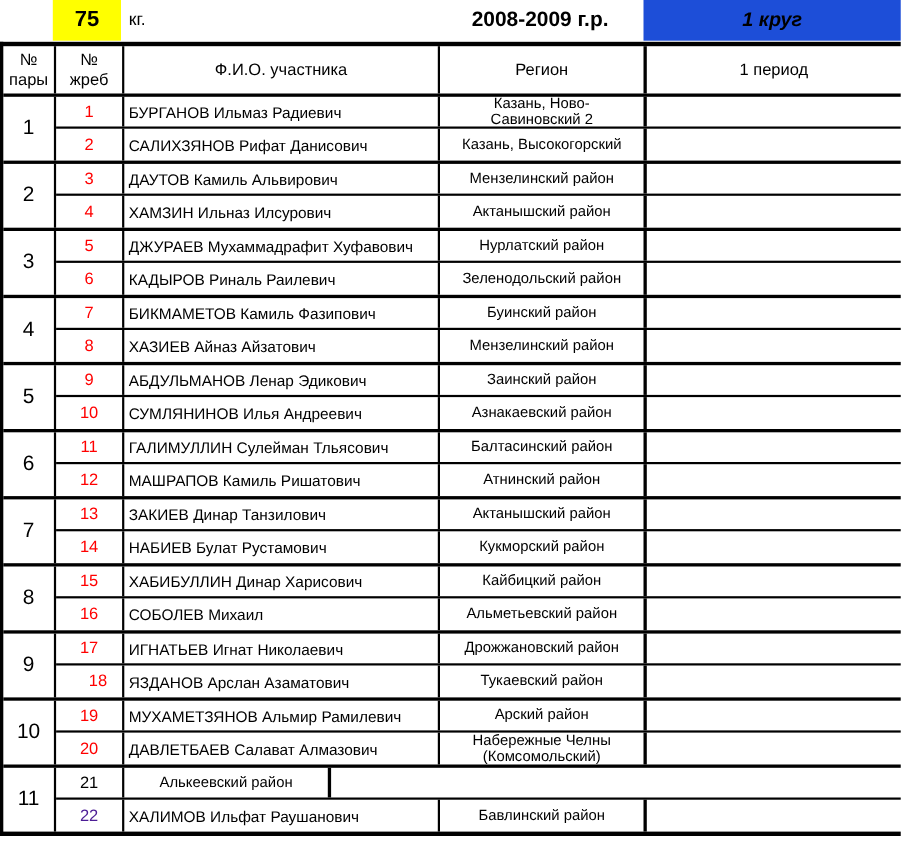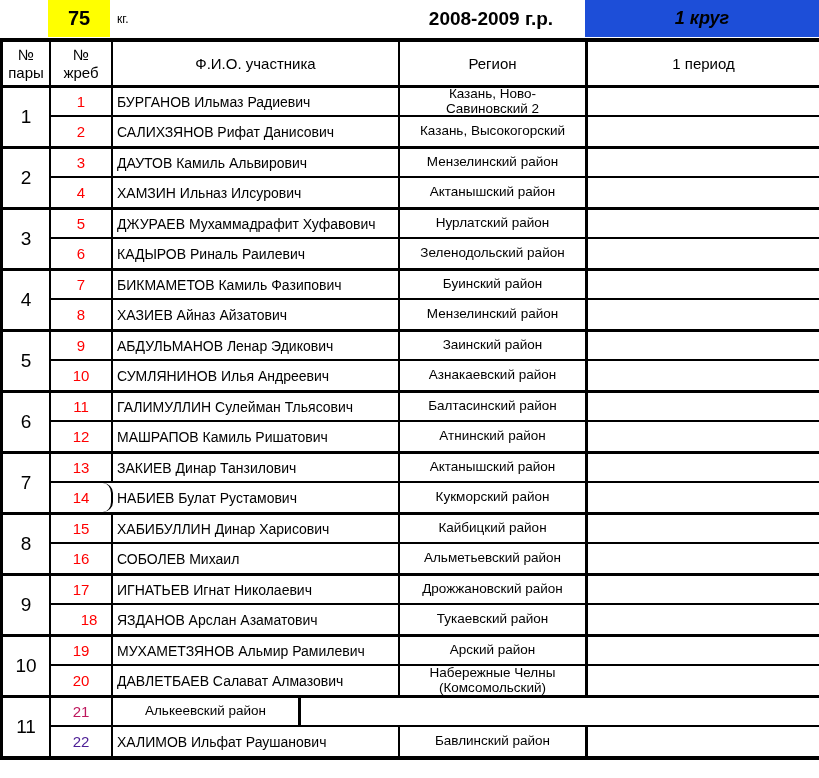--- a/index.html
+++ b/index.html
@@ -14,21 +14,21 @@
   }
   
   .top-band { position:relative; height:38px; }
   .weight-cell {
     position:absolute; left:48px; top:0; width:62px; height:37px;
     display:flex; align-items:center; justify-content:center;
     font-weight:bold; font-size:20px;
   }
   .weight-unit {
     position:absolute; left:117px; top:0; height:37px;
-    display:flex; align-items:center; font-size:12px;
+    display:flex; align-items:center; font-size:16px;
   }
   .age-group {
     position:absolute; left:397px; top:0; width:188px; height:37px;
     display:flex; align-items:center; justify-content:center;
     font-weight:bold; font-size:19px; white-space:nowrap;
   }
   .round-cell {
     position:absolute; left:585px; top:0; right:0; height:37px;
     display:flex; align-items:center; justify-content:center;
     font-weight:bold; font-style:italic; font-size:18px;
@@ -211,21 +211,21 @@
         <div class="pair-block">
           <div class="pair-num">7</div>
           <div class="pair-rows">
             <div class="entry-row first">
               <div class="cell-draw" style="color: rgb(255, 0, 0);">13</div>
               <div class="cell-name">ЗАКИЕВ Динар Танзилович</div>
               <div class="cell-region">Актанышский район</div>
               <div class="cell-period"></div>
             </div>
             <div class="entry-row">
-              <div class="cell-draw" style="color: rgb(255, 0, 0); border-radius: 10px;">14</div>
+              <div class="cell-draw" style="color: rgb(255, 0, 0);">14</div>
               <div class="cell-name">НАБИЕВ Булат Рустамович</div>
               <div class="cell-region">Кукморский район</div>
               <div class="cell-period"></div>
             </div>
           </div>
         </div>
         <div class="pair-block">
           <div class="pair-num">8</div>
           <div class="pair-rows">
             <div class="entry-row first">
@@ -274,21 +274,21 @@
               <div class="cell-region">Набережные Челны
 (Комсомольский)</div>
               <div class="cell-period"></div>
             </div>
           </div>
         </div>
         <div class="pair-block">
           <div class="pair-num">11</div>
           <div class="pair-rows">
             <div class="entry-row first">
-              <div class="cell-draw" style="color: #be185d;">21</div>
+              <div class="cell-draw" style="color: #000000;">21</div>
               <div class="cell-region">Алькеевский район</div>
               <div class="cell-period"></div>
             </div>
             <div class="entry-row">
               <div class="cell-draw" style="color: #4c1d95;">22</div>
               <div class="cell-name">ХАЛИМОВ Ильфат Раушанович</div>
               <div class="cell-region">Бавлинский район</div>
               <div class="cell-period"></div>
             </div>
           </div>

